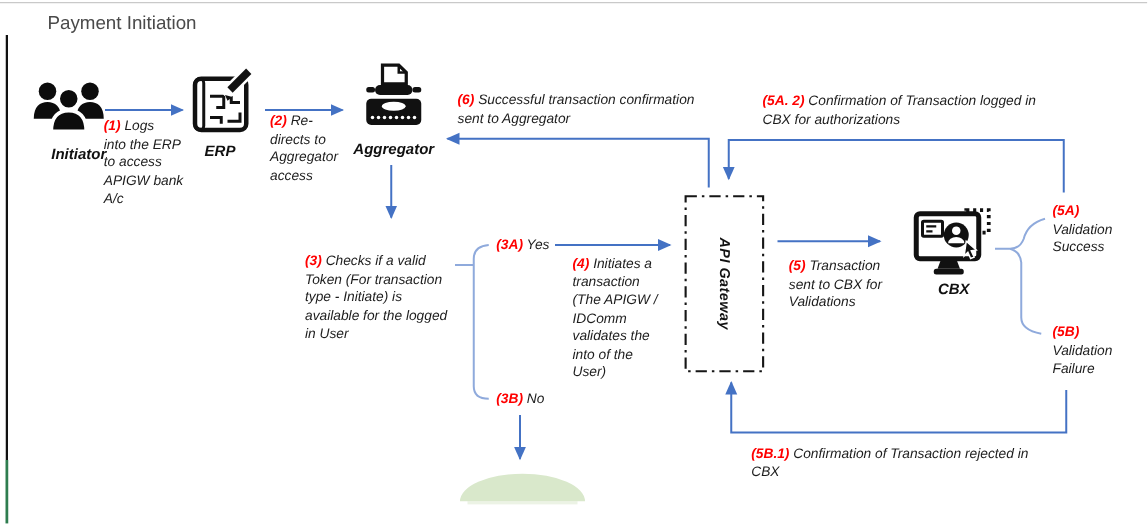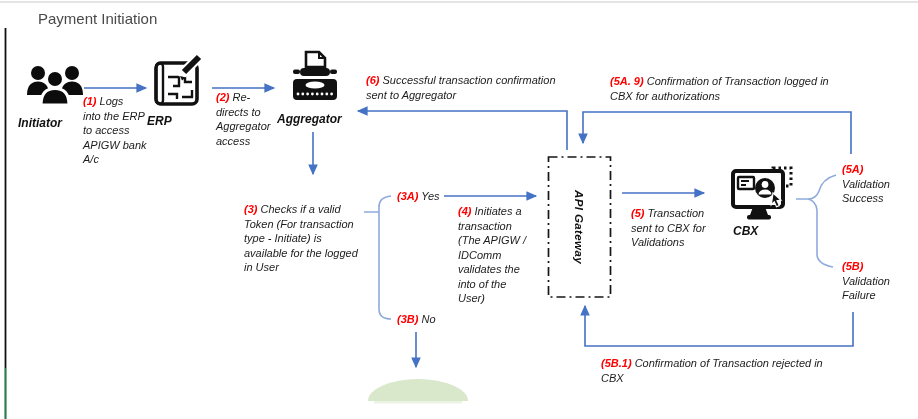--- a/index.html
+++ b/index.html
@@ -10,21 +10,21 @@
   svg{display:block;}
   #overlay{position:absolute;left:0;top:0;width:918px;height:419px;pointer-events:none;}
   .pagetitle{
     position:absolute;left:10px;top:10px;font-size:15px;color:#4a4a4a;
     font-family:Liberation Sans, sans-serif;
     margin-left:28px;
   }
   .node-icon{position:absolute;}
   .nodelabel{
     position:absolute;font-style:italic;font-weight:700;font-size:12px;
-    color:#111;
+    color:#111;text-align:center;
   }
   .ann{
     position:absolute;font-style:italic;font-size:11px;line-height:1.32;
     color:#1c1c1c;
   }
   .ann .num{font-weight:700;color:#FF0000;}
   .ann .txt{white-space:pre-line;}
   .ann.stacked .num{display:block;}
   .apigw-label{
     position:absolute;left:548px;top:157px;width:63px;height:140px;
@@ -185,21 +185,21 @@
     <span class="num">(5A)</span><span class="txt">Validation
 Success</span>
   </div>
 
   <div class="ann stacked" style="left:842px;top:259px;width:70px">
     <span class="num">(5B)</span><span class="txt">Validation
 Failure</span>
   </div>
 
   <div class="ann" style="left:610px;top:74px;width:250px">
-    <span class="num">(5A. 9)</span> <span class="txt">Confirmation of Transaction logged in
+    <span class="num">(5A. 2)</span> <span class="txt">Confirmation of Transaction logged in
 CBX for authorizations</span>
   </div>
 
   <div class="ann" style="left:601px;top:356px;width:250px">
     <span class="num">(5B.1)</span> <span class="txt">Confirmation of Transaction rejected in
 CBX</span>
   </div>
 
   <div class="ann" style="left:366px;top:73px;width:220px">
     <span class="num">(6)</span> <span class="txt">Successful transaction confirmation

